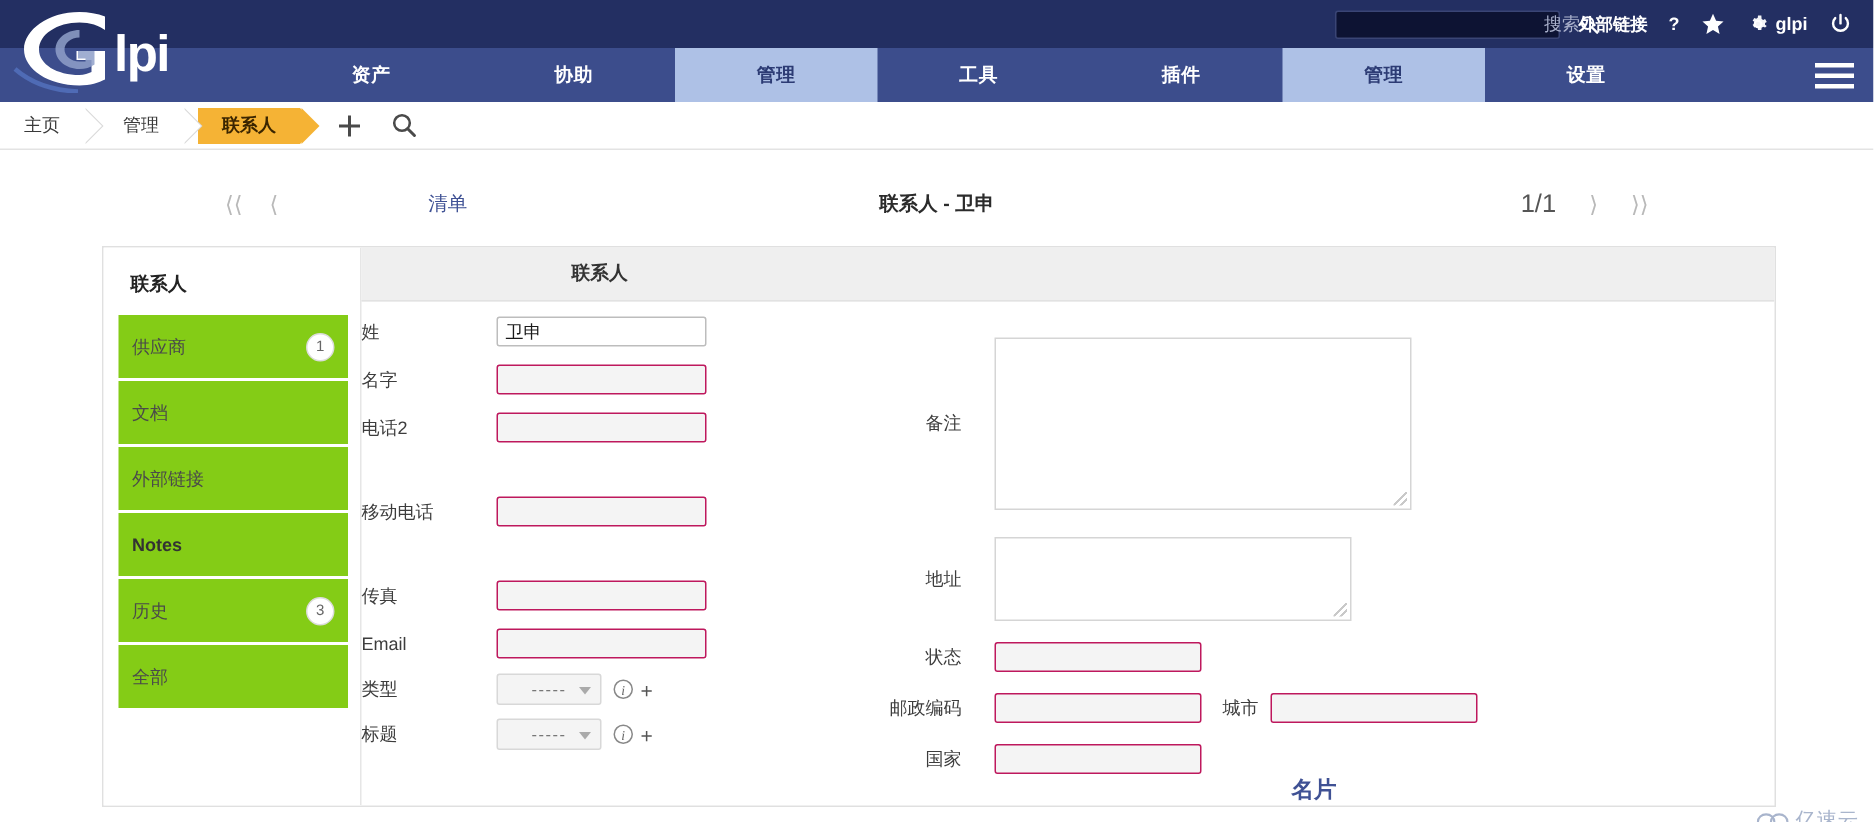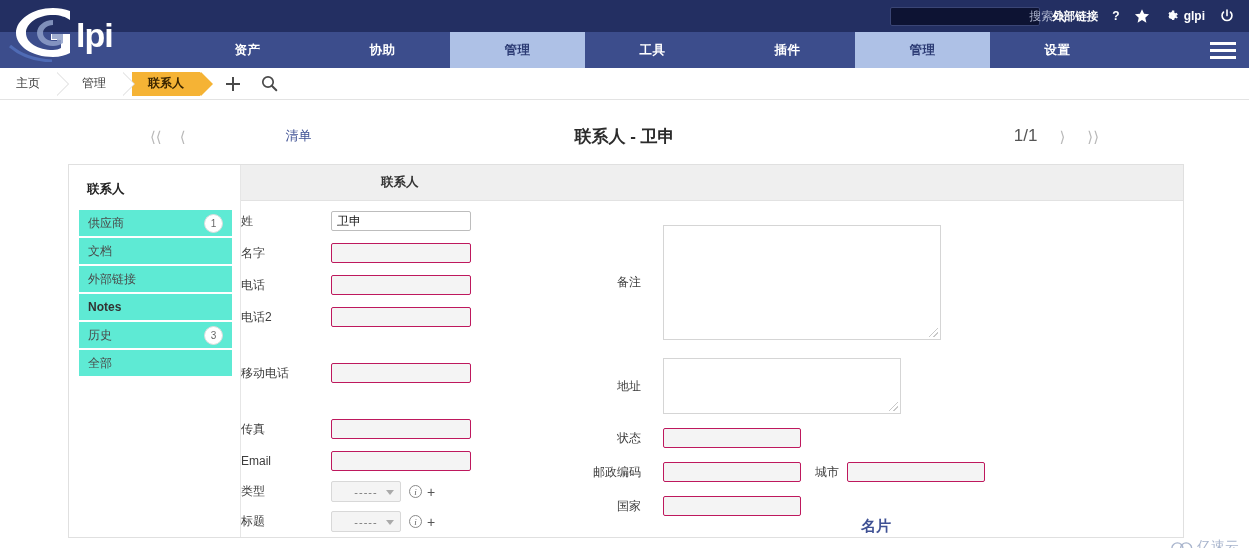--- a/index.html
+++ b/index.html
@@ -96,42 +96,42 @@
     height: 44px; display: flex; align-items: center; position: relative;
     padding: 0 150px; margin-top: 14px;
   }
   .pg-arrows { display: flex; align-items: center; gap: 18px; }
   .pg-arrow { color: #b9b9b9; font-size: 15px; cursor: pointer; line-height: 1; }
   .pg-list {
     margin-left: 100px; color: #3f5194; font-size: 13px; cursor: pointer;
   }
   .pg-title {
     position: absolute; left: 0; right: 0; text-align: center;
-    font-size: 17px; color: #2b2b2b; font-weight: bold; pointer-events: none;
+    font-size: 13px; color: #2b2b2b; font-weight: bold; pointer-events: none;
   }
   .pg-right {
     margin-left: auto; display: flex; align-items: center; gap: 22px;
   }
   .pg-count { font-size: 17px; color: #555; }
 
   .content-wrap {
     margin: 6px 65px 0 68px; border: 1px solid #e0e0e0; background: #fff;
     display: flex; height: 374px; overflow: hidden;
   }
 
   
   .side {
     width: 172px; flex: 0 0 172px; padding: 10px 8px 0 10px;
     border-right: 1px solid #e6e6e6; background: #fff;
   }
   .side-head {
     font-size: 12.5px; font-weight: bold; color: #222; padding: 6px 8px 12px 8px;
   }
   .side-item {
-    height: 26px; background: #5eead4; margin-bottom: 2px;
+    height: 42px; background: #84cc16; margin-bottom: 2px;
     display: flex; align-items: center; padding: 0 9px;
     font-size: 12px; color: #4a4a4a; cursor: pointer;
   }
   .side-item.strong { font-weight: bold; color: #333; }
   .side-badge {
     margin-left: auto; width: 19px; height: 19px; border-radius: 50%;
     background: #fff; border: 1px solid #dcdcdc; color: #666;
     font-size: 10px; display: flex; align-items: center; justify-content: center;
   }
 
@@ -362,24 +362,20 @@
           <div class="row" style="margin-bottom:12px;">
             <div class="lbl">姓</div>
             <div class="inp white filled">卫申</div>
           </div>
 
           <div class="row" style="margin-bottom:12px;">
             <div class="lbl">名字</div>
             <div class="inp filled"></div>
           </div>
 
-          <div class="row" style="margin-bottom:12px;">
-            <div class="lbl">电话</div>
-            <div class="inp filled"></div>
-          </div>
 
           <div class="row" style="margin-bottom:36px;">
             <div class="lbl">电话2</div>
             <div class="inp filled"></div>
           </div>
 
           <div class="row" style="margin-bottom:36px;">
             <div class="lbl">移动电话</div>
             <div class="inp filled"></div>
           </div>

